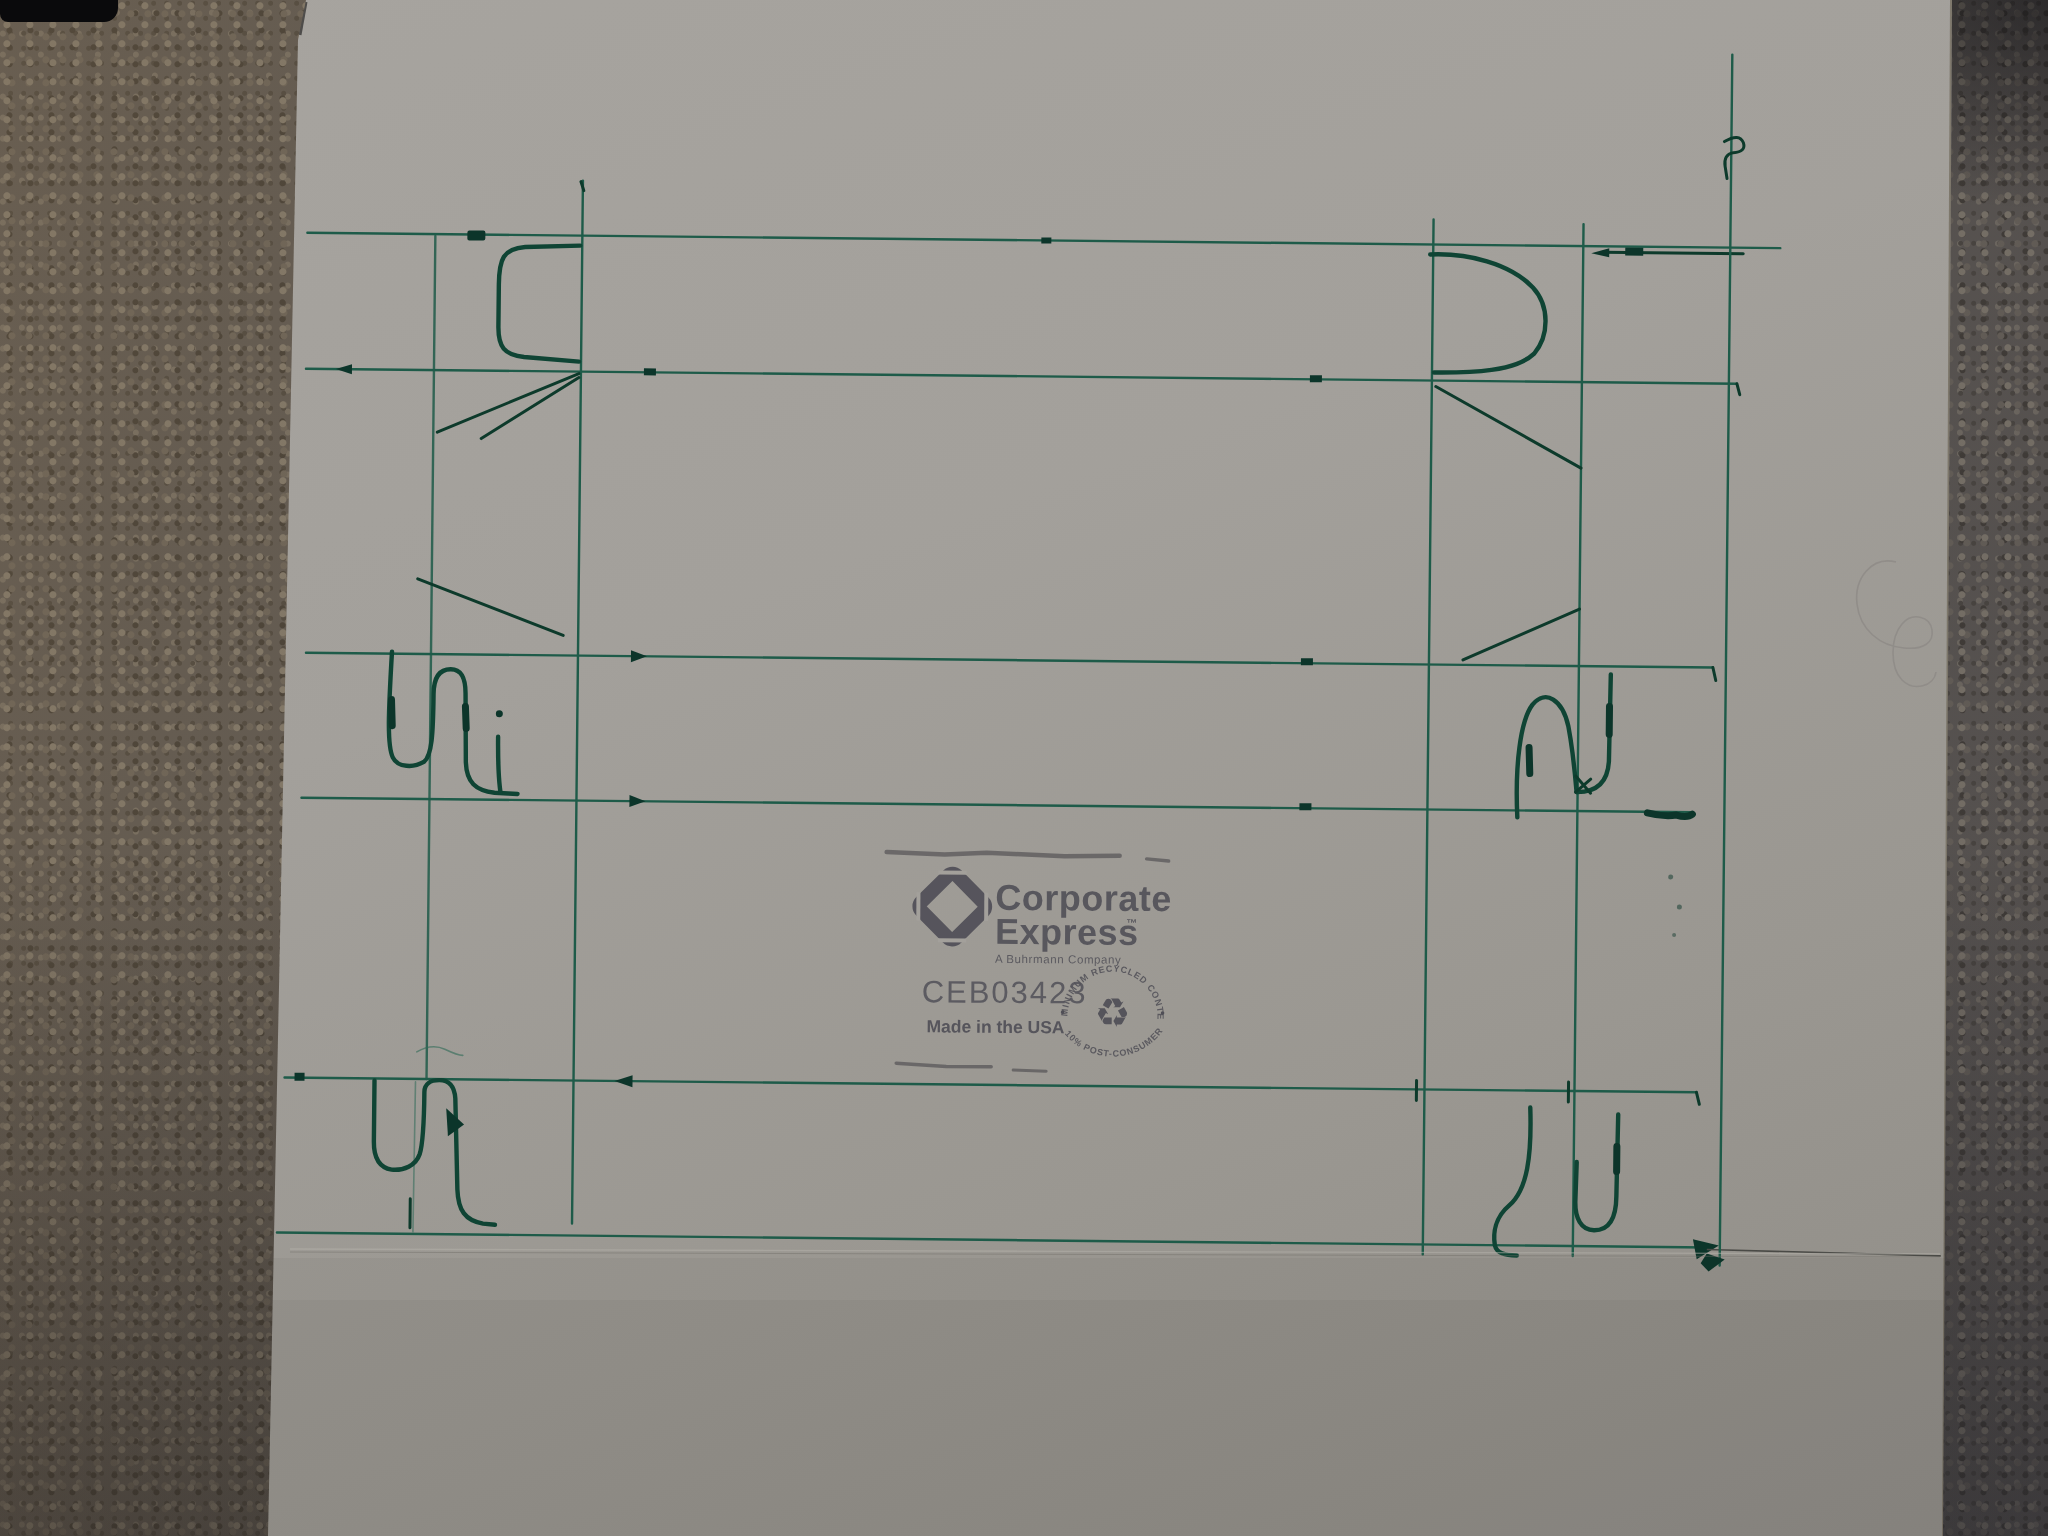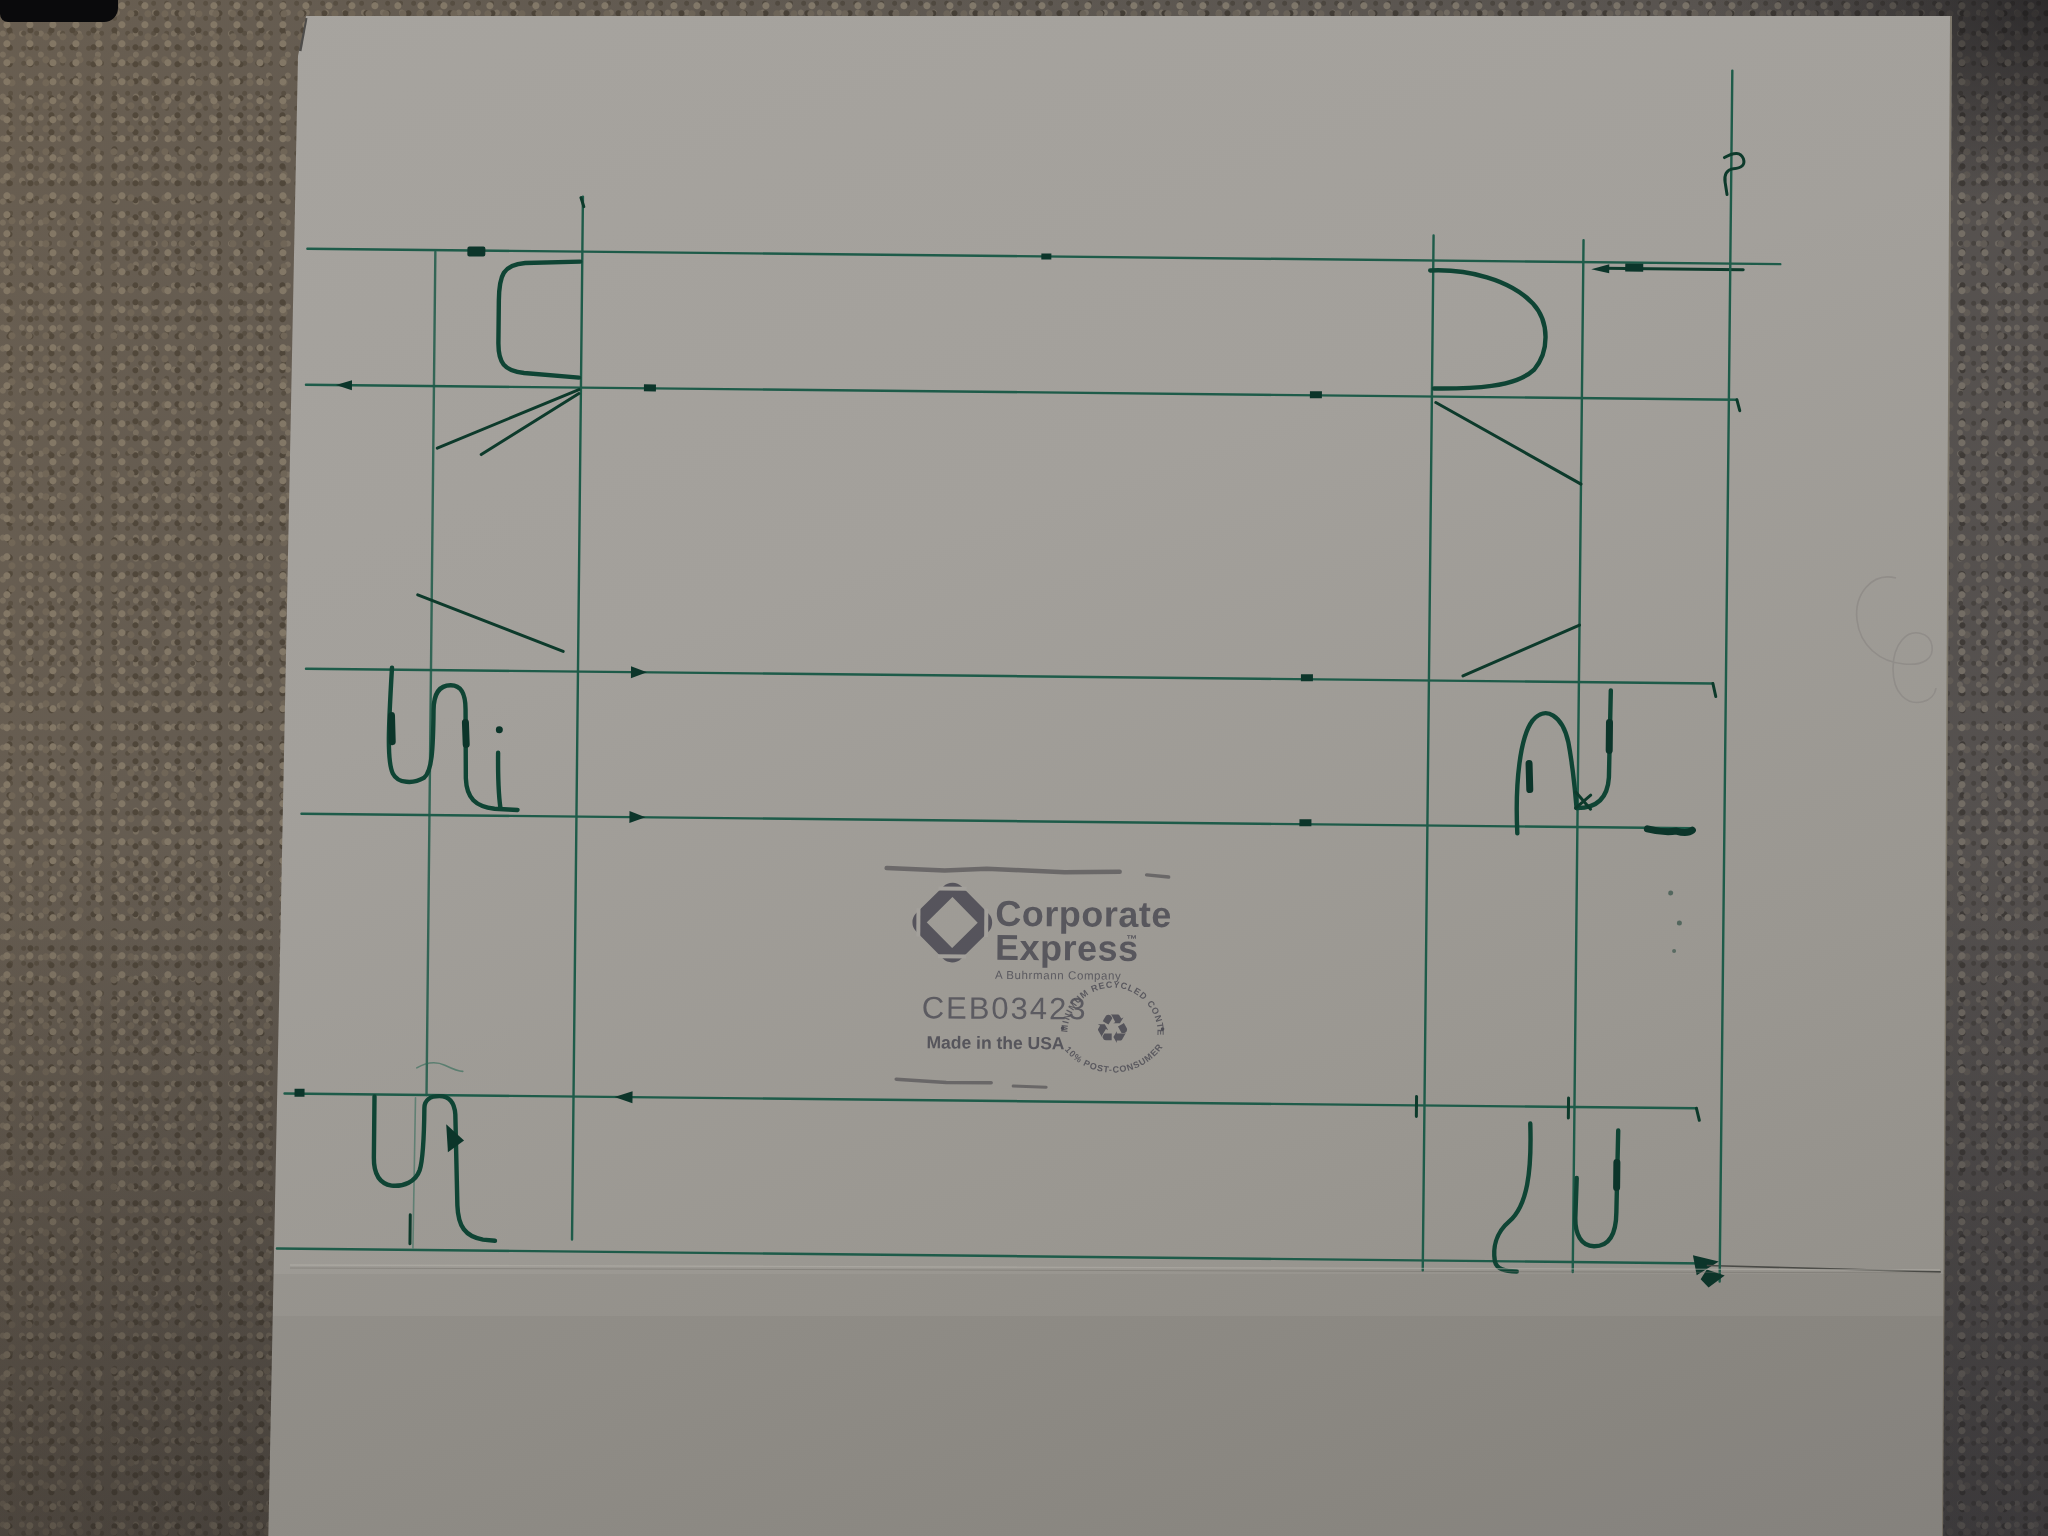--- a/index.html
+++ b/index.html
@@ -18,21 +18,21 @@
     background:
       radial-gradient(ellipse 500px 300px at 100% 0%, rgba(10,10,14,.55), rgba(0,0,0,0) 70%),
       linear-gradient(105deg, rgba(122,104,82,.38) 0%, rgba(90,86,88,.18) 45%, rgba(62,62,74,.35) 100%),
       linear-gradient(180deg, rgba(0,0,0,0) 55%, rgba(8,8,10,.42) 100%);}
   .black-object{position:absolute;left:0;top:0;width:118px;height:22px;
     background:#0a0a0c;border-radius:0 0 14px 8px;}
   
   .paper{position:absolute;inset:0;
     clip-path:polygon(306px 0px,1952px 0px,1943px 1536px,268px 1536px,298px 40px);
     background:linear-gradient(160deg,#a7a49f 0%,#a3a09b 38%,#9a9791 70%,#8f8c86 100%);
-    filter:drop-shadow(-6px 5px 9px rgba(0,0,0,.4));margin-top:16px;}
+    filter:drop-shadow(-6px 5px 9px rgba(0,0,0,.4));}
   svg{position:absolute;inset:0;}
   .g1{stroke:#1e5b49;stroke-width:2.4;fill:none;stroke-linecap:round;}
   .g1f{stroke:#2e6a57;stroke-width:1.6;fill:none;stroke-linecap:round;}
   .g2{stroke:#0f4434;stroke-width:4.4;fill:none;stroke-linecap:round;stroke-linejoin:round;}
   .g3{stroke:#0d3a2b;stroke-width:3;fill:none;stroke-linecap:round;}
   .gtick{fill:#0c352a;stroke:none;}
   .gdash{stroke:#0c352a;stroke-width:7;fill:none;stroke-linecap:round;}
   .ink{fill:#4f4e56;}
   .brand{font:700 36px "Liberation Sans",sans-serif;fill:#4f4e56;opacity:.88;letter-spacing:.5px;}
   .tm{font:700 11px "Liberation Sans",sans-serif;fill:#4f4e56;opacity:.85;}

